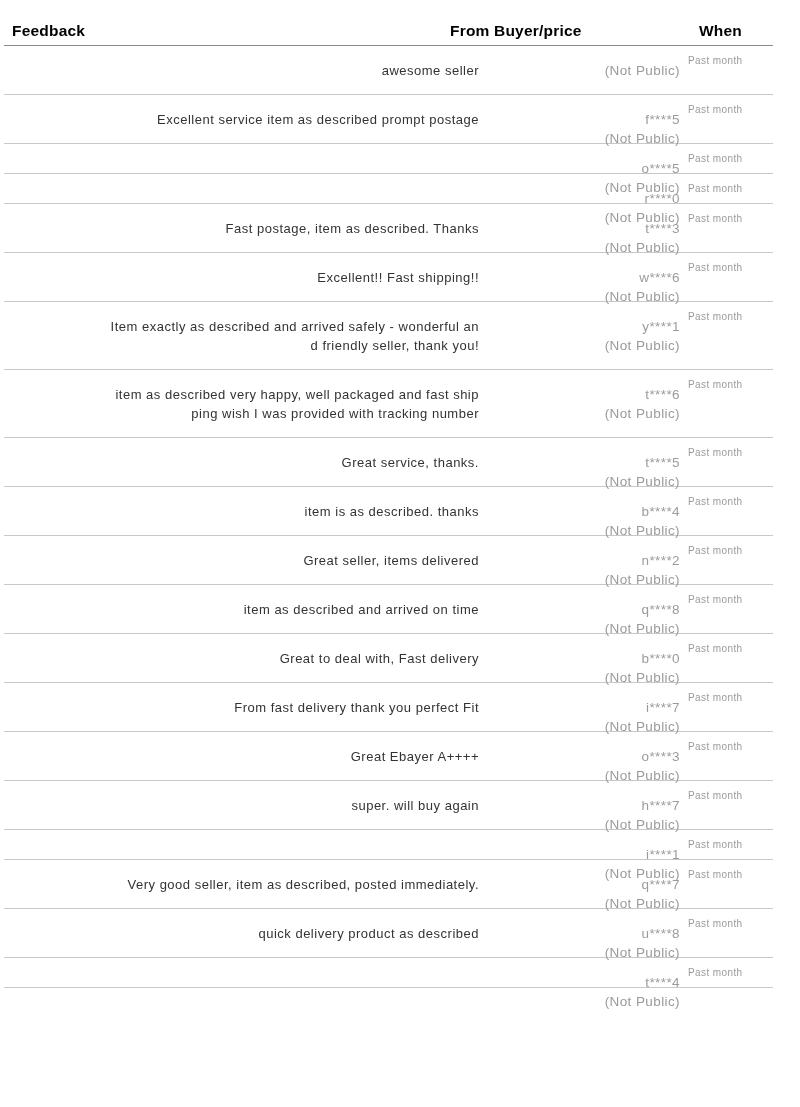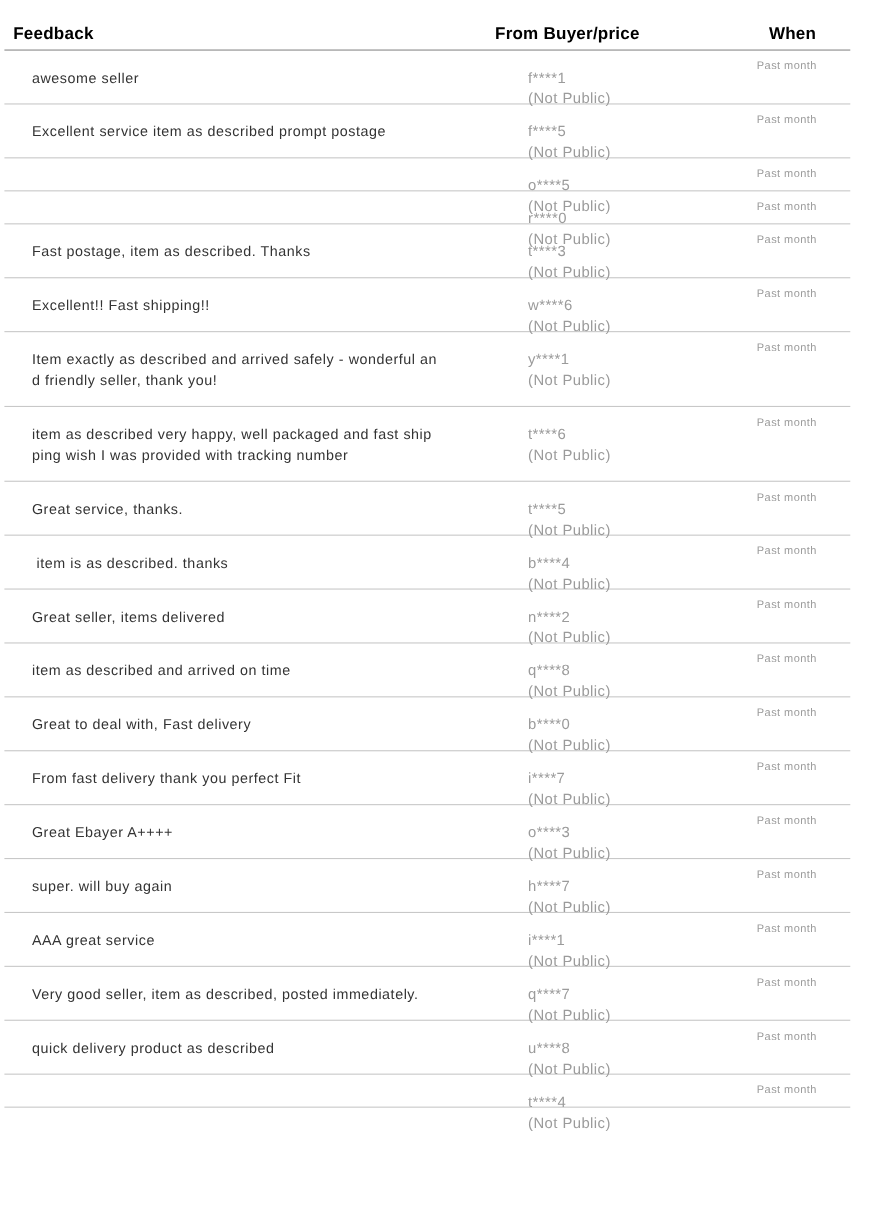--- a/index.html
+++ b/index.html
@@ -12,20 +12,21 @@
     position: relative;
     width: 800px;
     min-height: 1107px;
     background: #ffffff;
     box-sizing: border-box;
   }
   .table-wrap {
     position: relative;
     margin-left: 4px;
     width: 769px;
+    text-align: right;
   }
   
   .header-row {
     position: relative;
     height: 45px;
     border-bottom: 1px solid var(--header-border, #8a8a8a);
   }
   .header-row .hcell {
     position: absolute;
     top: 22px;
@@ -88,21 +89,20 @@
     <div class="header-row">
       <span class="hcell h-feedback">Feedback</span>
       <span class="hcell h-buyer">From Buyer/price</span>
       <span class="hcell h-when">When</span>
     </div>
 
     <div id="rows">
   <div class="row">
     <div class="cell-feedback">awesome seller</div>
     <div class="cell-buyer">
-      <span class="buyer-id">f****1</span>
       <span class="not-public">(Not Public)</span>
     </div>
     <div class="cell-when">Past month</div>
   </div>
 
   <div class="row">
     <div class="cell-feedback">Excellent service item as described prompt postage</div>
     <div class="cell-buyer">
       <span class="buyer-id">f****5</span>
       <span class="not-public">(Not Public)</span>
@@ -230,21 +230,20 @@
   <div class="row">
     <div class="cell-feedback">super. will buy again</div>
     <div class="cell-buyer">
       <span class="buyer-id">h****7</span>
       <span class="not-public">(Not Public)</span>
     </div>
     <div class="cell-when">Past month</div>
   </div>
 
   <div class="row">
-    <div class="cell-feedback">AAA great service</div>
     <div class="cell-buyer">
       <span class="buyer-id">i****1</span>
       <span class="not-public">(Not Public)</span>
     </div>
     <div class="cell-when">Past month</div>
   </div>
 
   <div class="row">
     <div class="cell-feedback">Very good seller, item as described, posted immediately.</div>
     <div class="cell-buyer">

